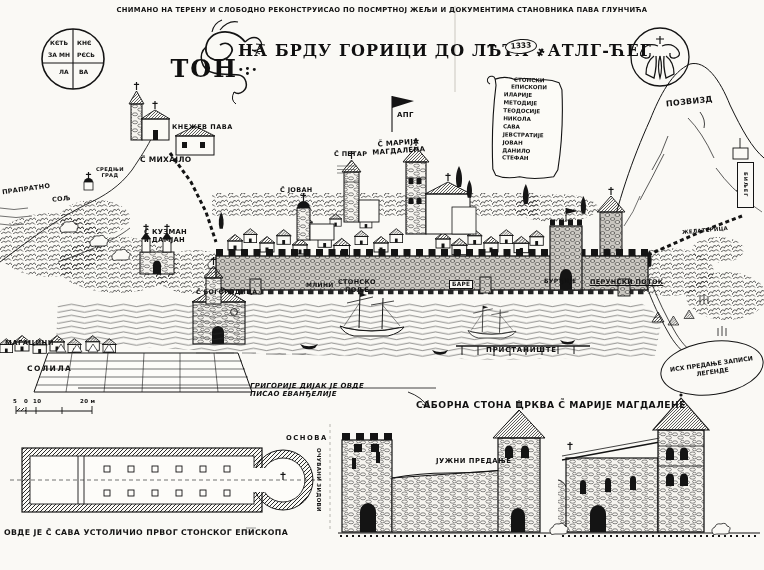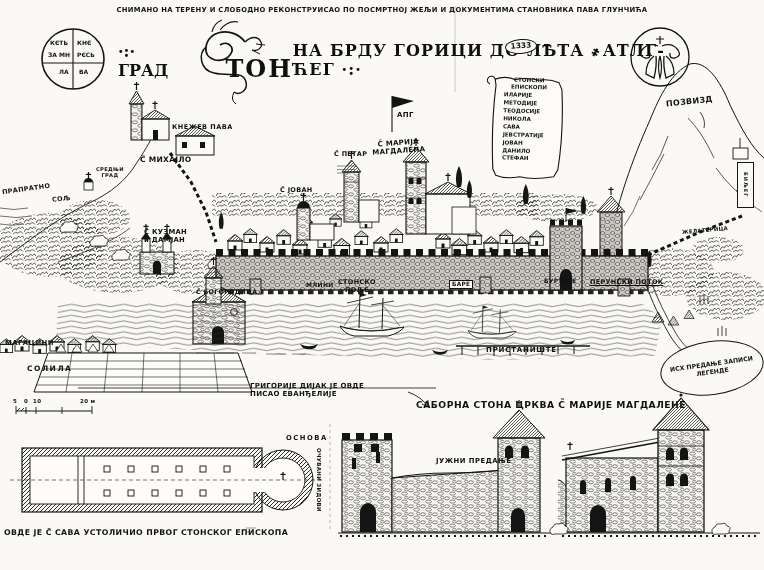--- a/index.html
+++ b/index.html
@@ -413,21 +413,20 @@
     <line x1="560" y1="533" x2="760" y2="533" stroke="#141414" stroke-width="1.1"></line>
     <line x1="562" y1="536" x2="758" y2="536" stroke="#141414" stroke-width="2" stroke-dasharray="2 4"></line>
     <use href="#bush" x="550" y="524"></use>
       <use href="#bush" x="712" y="524"></use>
   </g>
 </svg>
 
 <div class="lbl ctr" style="left:82px;top:6px;width:600px;font-size:6.8px;">СНИМАНО НА ТЕРЕНУ И СЛОБОДНО РЕКОНСТРУИСАО ПО ПОСМРТНОЈ ЖЕЉИ И ДОКУМЕНТИМА СТАНОВНИКА ПАВА ГЛУНЧИЋА</div>
 
 <div class="title-row">
-  <span>·:· ГРАД</span>
   <span class="t-gap"></span>
   <span class="t-big">ТОН</span>
   <span class="t-rest">НА БРДУ ГОРИЦИ ДО ЛѢТА ҂АТЛГ-ЋЕГ ·:·</span>
 </div>
 <div class="year-bubble">1333</div>
 
 <div class="seal" style="left:40px;top:27px;width:66px;height:64px;">
   <svg width="66" height="64" viewBox="0 0 66 64">
     <ellipse cx="33" cy="32" rx="31" ry="30" fill="none" stroke="#141414" stroke-width="1.6"></ellipse>
     <line x1="33" y1="2" x2="33" y2="62" stroke="#141414" stroke-width="1.1"></line>
@@ -488,21 +487,21 @@
 <div class="lbl ctr" style="left:338px;top:279px;font-size:6.5px;">СТОНСКО
 ПОЉЕ</div>
 <div class="lbl" style="left:449px;top:280px;font-size:5.8px;border:.8px solid #141414;padding:0 2px;background:#faf9f5;">БАРЕ</div>
 <div class="lbl" style="left:544px;top:277px;font-size:6px;">БУРЂИЈЕ</div>
 <div class="lbl" style="left:590px;top:279px;font-size:6.5px;text-decoration:underline;">ПЕРУНСКИ ПОТОК</div>
 <div class="lbl" style="left:682px;top:227px;font-size:5.3px;transform:rotate(-5deg);">ЖЕЛАТЕРИЦА</div>
 <div class="vtag">БИЉЕГ</div>
 <div class="lbl" style="left:5px;top:339px;font-size:6.8px;letter-spacing:.5px;">МАГАЦИНИ</div>
 <div class="lbl" style="left:27px;top:365px;font-size:7.5px;letter-spacing:1.5px;">СОЛИЛА</div>
 <div class="lbl" style="left:486px;top:346px;font-size:7px;letter-spacing:.8px;">ПРИСТАНИШТЕ</div>
-<div class="lbl" style="left:250px;top:382px;font-size:7px;">ГРИГОРИЈЕ ДИЈАК ЈЕ ОВДЕ
+<div class="lbl" style="left:250px;top:382px;font-size:7px;font-style:italic;">ГРИГОРИЈЕ ДИЈАК ЈЕ ОВДЕ
 ПИСАО ЕВАНЂЕЛИЈЕ</div>
 <div class="oval-note">ИСХ ПРЕДАЊЕ
 ЗАПИСИ
 ЛЕГЕНДЕ</div>
 <div class="lbl" style="left:416px;top:400px;font-size:9.2px;letter-spacing:.5px;">САБОРНА СТОНА ЦРКВА С̃ МАРИЈЕ МАГДАЛЕНЕ</div>
 <div class="lbl" style="left:242px;top:434px;font-size:6.8px;letter-spacing:1.5px;margin-left:44px;">ОСНОВА</div>
 <div class="lbl" style="left:436px;top:457px;font-size:6.8px;letter-spacing:.5px;">ЈУЖНИ ПРЕДАЊЕ</div>
 <div class="lbl vlbl" style="left:316px;top:448px;font-size:5.5px;">ОЧУВАНИ ЗИДОВИ</div>
 <div class="lbl" style="left:4px;top:528px;font-size:7.8px;letter-spacing:.4px;">ОВДЕ ЈЕ С̃ САВА УСТОЛИЧИО ПРВОГ СТОНСКОГ ЕПИСКОПА</div>
 

